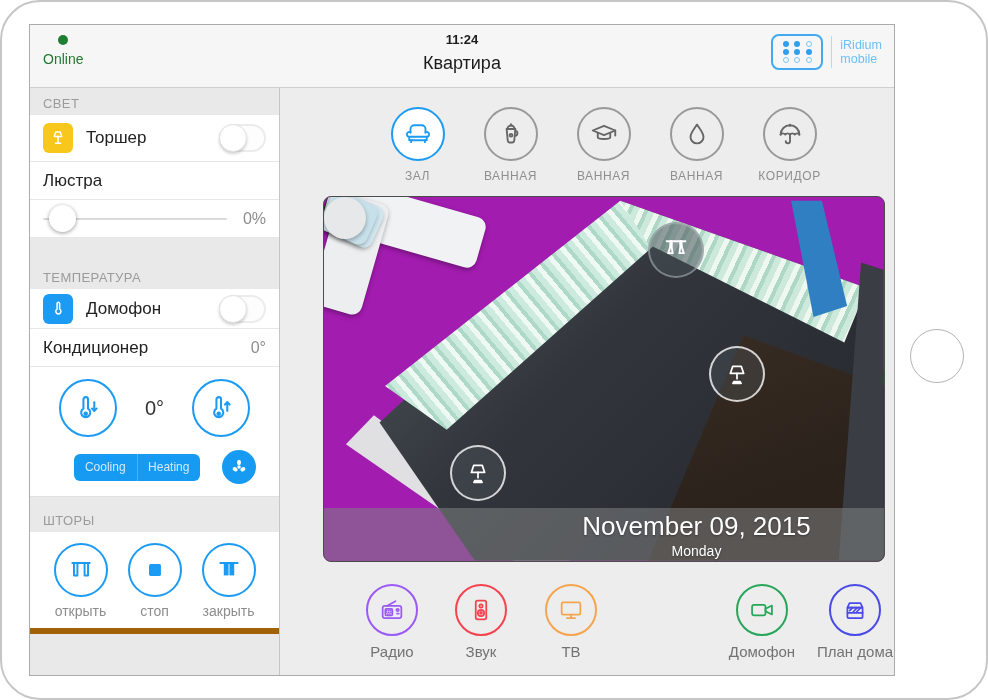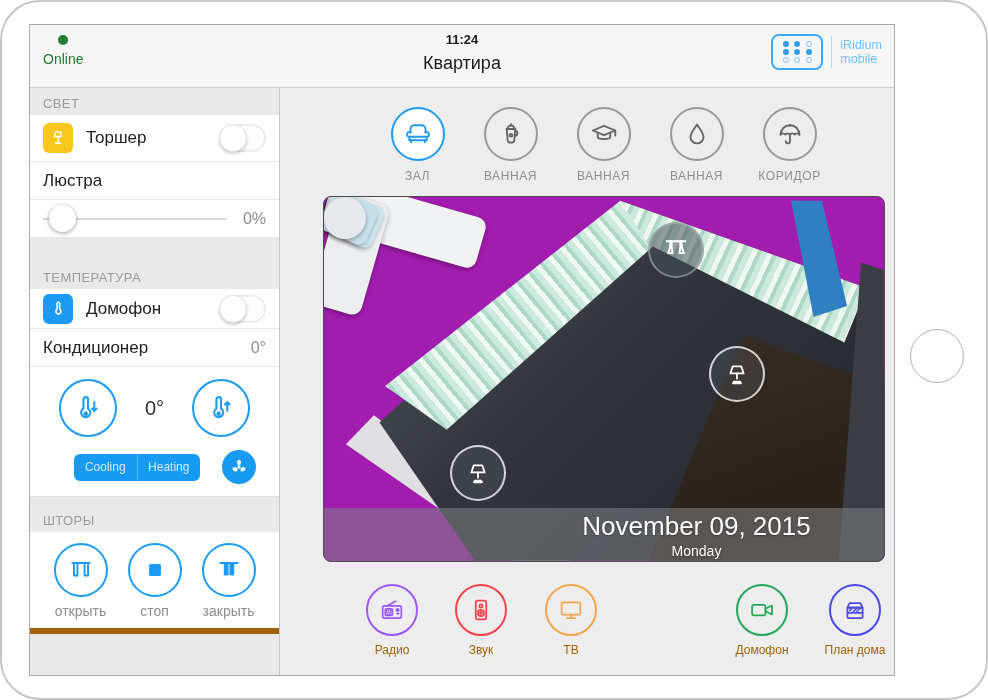--- a/index.html
+++ b/index.html
@@ -118,21 +118,21 @@
                 background:rgba(128,130,132,.55); }
   .date-block { position:absolute; right:22px; top:3px; width:330px; text-align:center; color:#fff;
                 text-shadow:0 1px 2px rgba(0,0,0,.35); }
   .date-main { font-size:26px; }
   .date-sub { font-size:14px; margin-top:1px; }
   
   .bottom-row { position:relative; width:100%; height:92px; margin-top:22px; }
   .bb { position:absolute; top:0; width:80px; transform:translateX(-50%); text-align:center; }
   .bb-circle { width:52px; height:52px; border-radius:50%; border:2px solid currentColor; background:transparent;
                display:grid; place-items:center; margin:0 auto; }
-  .bb-label { margin-top:7px; font-size:12px; color:#a16207; white-space:nowrap; }
+  .bb-label { margin-top:7px; font-size:15px; color:#737373; white-space:nowrap; }
   .c-purple { color:#9b59f6; } .c-red { color:#f4434e; } .c-orange { color:#f5a54d; }
   .c-green { color:#27a65a; } .c-indigo { color:#4a4ae8; }
   svg { display:block; }
 </style>
 </head>
 <body>
 
 <div class="tablet">
   <div class="home-button"></div>
 

